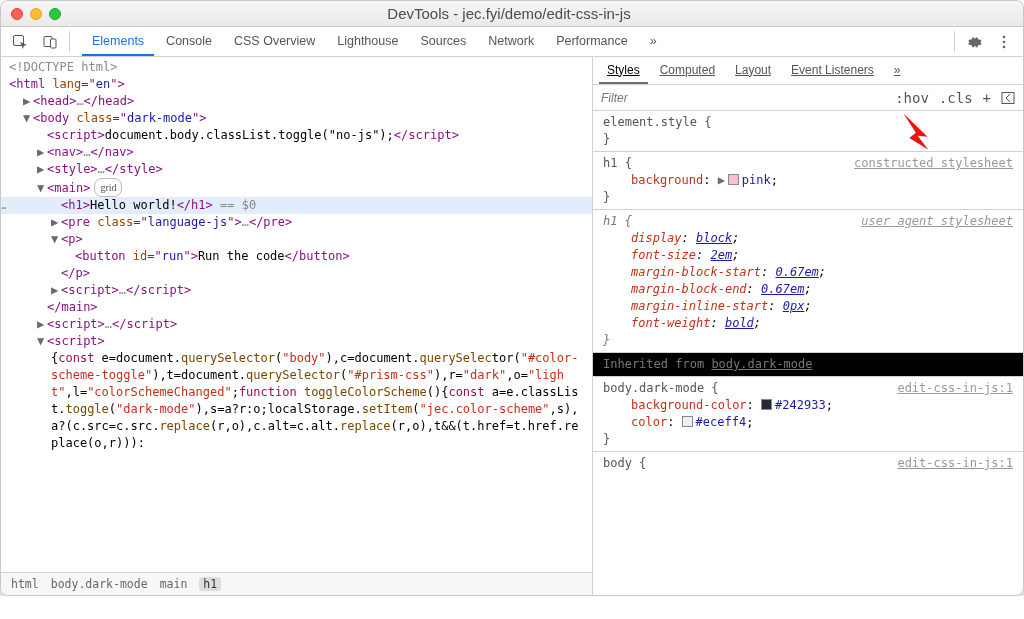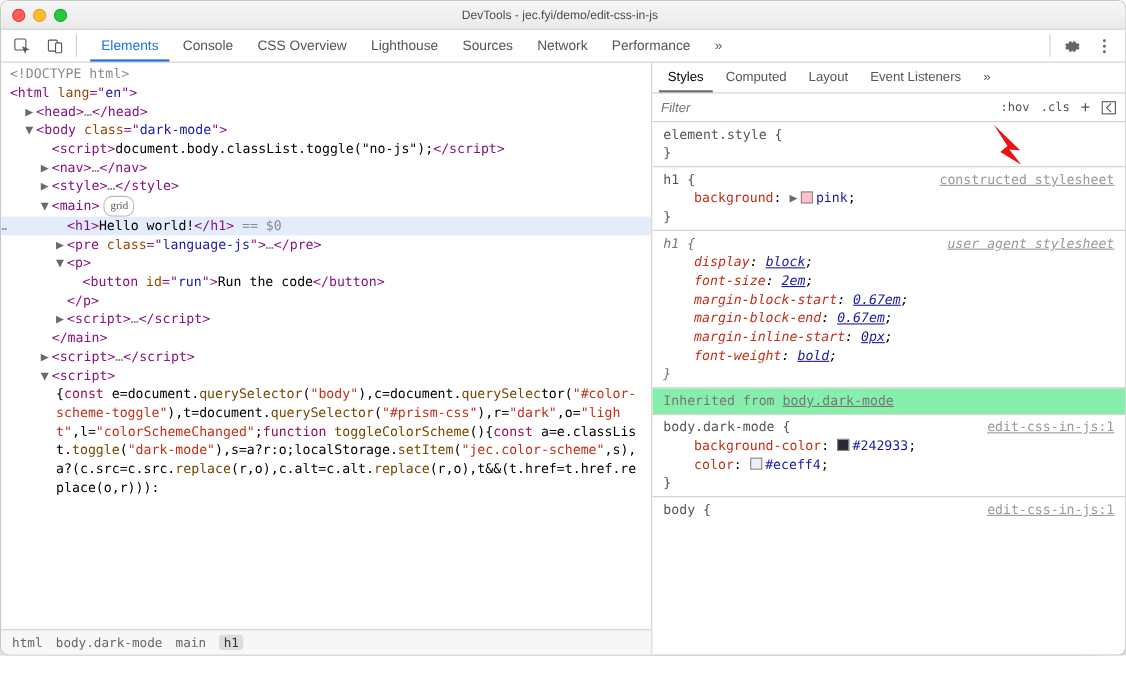--- a/index.html
+++ b/index.html
@@ -5,21 +5,21 @@
   * { box-sizing: border-box; margin: 0; padding: 0; }
   html, body { font-family: -apple-system, BlinkMacSystemFont, "Segoe UI", sans-serif; font-size: 12px; background: #fff; }
   :root {
     --mono: "Menlo","Consolas",monospace;
     --border:#d0d0d0; --light:#f3f3f3; --pale:#f7f7f7; --sel:#e2ecfa;
     --tag:#881280; --attr:#994500; --val:#1a1aa6; --com:#8a8a8a; --text:#303030;
     --kw:#9a0d55; --fn:#754800; --str:#c2301a;
   }
   .window { width:1024px; height:596px; border:1px solid #c7c7c7; border-radius:8px; box-shadow:0 18px 38px rgba(0,0,0,.28); overflow:hidden; display:flex; flex-direction:column; background:#fff; }
   
-  .titlebar { height:26px; background:linear-gradient(#f6f6f6,#eaeaea); border-bottom:1px solid #c9c9c9; display:flex; align-items:center; padding:0 10px; gap:8px; font-size:11px; color:#4c4c4c; }
+  .titlebar { height:26px; background:linear-gradient(#f6f6f6,#eaeaea); border-bottom:1px solid #c9c9c9; display:flex; align-items:center; padding:0 10px; gap:8px; font-size:15px; color:#4c4c4c; }
   .traffic { display:flex; gap:7px; }
   .tl { width:12px; height:12px; border-radius:50%; }
   .tl.r{background:#ff5f57;border:1px solid #e03e38;} .tl.y{background:#ffbd2e;border:1px solid #dfa123;} .tl.g{background:#28c93f;border:1px solid #17a92d;}
   .title { flex:1; text-align:center; }
   
   .toolbar { height:30px; border-bottom:1px solid var(--border); display:flex; align-items:center; padding:0 6px; gap:4px; font-size:12.5px; color:#444; }
   .iconbtn { width:26px; height:26px; display:flex; align-items:center; justify-content:center; border-radius:3px; }
   .tb-tabs { display:flex; gap:2px; margin-left:6px; }
   .tb-tab { padding:6px 10px; border-bottom:2px solid transparent; color:#555; }
   .tb-tab.active{ color:#1a73e8; border-bottom-color:#1a73e8; }
@@ -39,39 +39,39 @@
   .selrow { background:var(--sel); position:relative;}
   .selrow::before{content:"…"; position:absolute; left:-2px; color:#888;}
   .eqsel { color:#888; }
   .jswrap { white-space:pre-wrap; word-break:break-all; padding-left:50px; padding-right:8px;}
   .k-kw{color:var(--kw);} .k-fn{color:var(--fn);} .k-str{color:var(--str);}
   
   .crumb { height:23px; border-top:1px solid var(--border); background:var(--pale); display:flex; align-items:center; gap:12px; padding:0 10px; font-family:var(--mono); font-size:11.5px; color:#666; }
   .crumb span[data-name="breadcrumb-item"]:last-child{background:#ddd; border-radius:3px; padding:0 4px; color:#333;}
   
   .sidetabs { height:28px; border-bottom:1px solid var(--border); display:flex; align-items:center; padding:0 6px; gap:4px; font-size:12px;}
-  .st { padding:5px 8px; color:#555; border-bottom:2px solid transparent;}
+  .st { padding:5px 8px; color:#555; border-bottom:2px solid transparent;text-decoration:underline;}
   .st.active{ color:#000; border-bottom-color:#707070;}
   
   .filterbar { height:26px; border-bottom:1px solid var(--border); display:flex; align-items:center; padding:0 8px; gap:10px; font-size:12px; color:#555;}
   .filter-in { flex:1; border:none; outline:none; font-style:italic; color:#888; font-size:12px;}
-  .pill { font-family:var(--mono); font-size:11px; color:#555;}
+  .pill { font-family:var(--mono); font-size:14px; color:#555;}
   svg { display:block; }
   
   .rules { flex:1; overflow:hidden; font-family:var(--mono); font-size:12px; line-height:17px; position:relative;}
   .rule { border-bottom:1px solid var(--border); padding:3px 10px 3px 10px; position:relative;}
   .rule .origin { position:absolute; top:3px; right:10px; color:#999; text-decoration:underline;}
   .rule .origin.noit { font-style:normal; text-decoration:underline;}
   .sel { color:#555;}
   .prop { color:var(--str);}    
   .propv { color:#1a1aa6;}
   .propv.it { font-style:italic;text-decoration:underline; }
   .ua { font-style:italic; }
   .ua .sel{color:#777;}
-  .inh { background:#86efac; padding:3px 10px; border-bottom:1px solid var(--border); color:#777;}
+  .inh { background:#000000; padding:3px 10px; border-bottom:1px solid var(--border); color:#777;}
   .inh a{ color:#777; text-decoration:underline;}
   .sw { display:inline-block; width:11px; height:11px; border:1px solid #888; vertical-align:-1px; margin-right:3px;}
   .tri2 { display:inline-block; width:10px; color:#6a6a6a;}
   
   .arrow { position:absolute; top:0px; left:305px; width:44px; height:40px; pointer-events:none;}
 </style>
 </head>
 <body>
 
 <div class="window">

